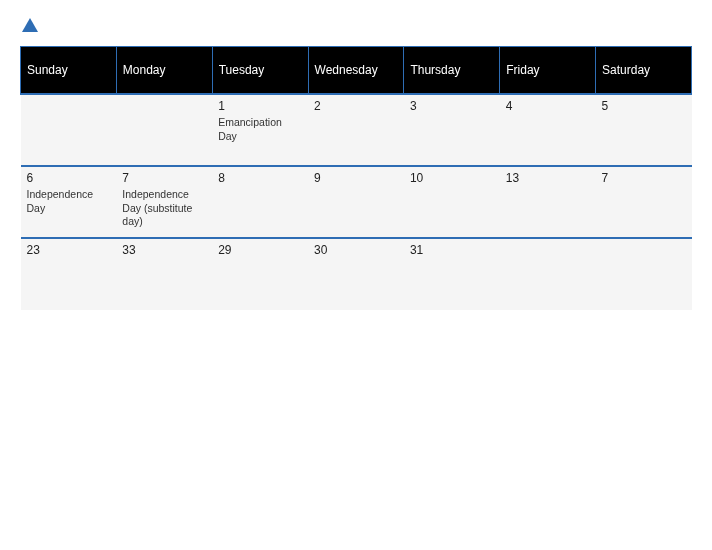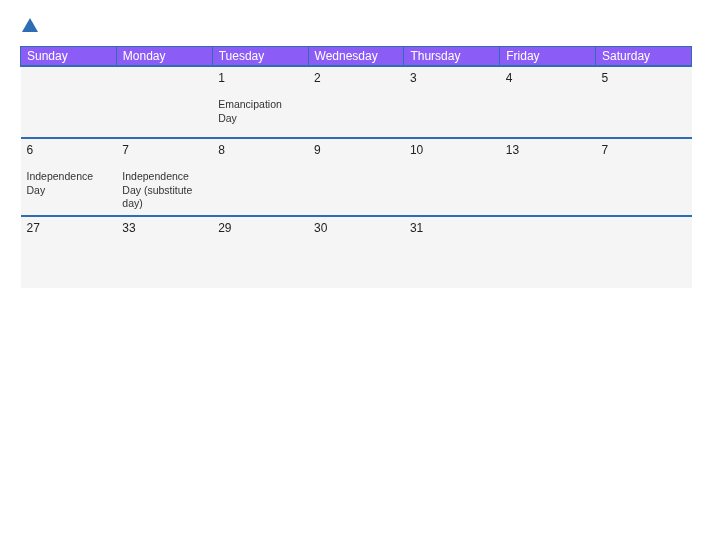--- a/index.html
+++ b/index.html
@@ -44,25 +44,25 @@
       color: #555;
       text-align: right;
       min-width: 70px;
     }
     
     .calendar-table {
       width: 100%;
       border-collapse: collapse;
     }
     .calendar-table thead tr th {
-      background: #8b5cf6;
+      background: #000000;
       color: #fff;
       font-size: 12px;
       font-weight: normal;
-      padding: 2px 6px;
+      padding: 16px 6px;
       text-align: left;
       border: 1px solid #2e6db4;
     }
     .calendar-table tbody tr {
       border-top: 2px solid #2e6db4;
     }
     .calendar-table tbody tr td {
       background: #f5f5f5;
       vertical-align: top;
       padding: 4px 6px;
@@ -77,21 +77,21 @@
     }
     .day-number {
       font-size: 12px;
       color: #222;
       display: block;
     }
     .holiday-name {
       font-size: 10.5px;
       color: #333;
       display: block;
-      margin-top: 13px;
+      margin-top: 3px;
       line-height: 1.3;
     }
     
     .logo-wrapper {
       display: flex;
       flex-direction: column;
       align-items: flex-start;
     }
     .logo-row1 {
       display: flex;
@@ -178,21 +178,21 @@
           </td>
           <td>
             <span class="day-number">13</span>
           </td>
           <td>
             <span class="day-number">7</span>
           </td>
         </tr>
         <tr>
           <td>
-            <span class="day-number">27</span>
+            <span class="day-number">23</span>
           </td>
           <td>
             <span class="day-number">33</span>
           </td>
           <td>
             <span class="day-number">29</span>
           </td>
           <td>
             <span class="day-number">30</span>
           </td>

